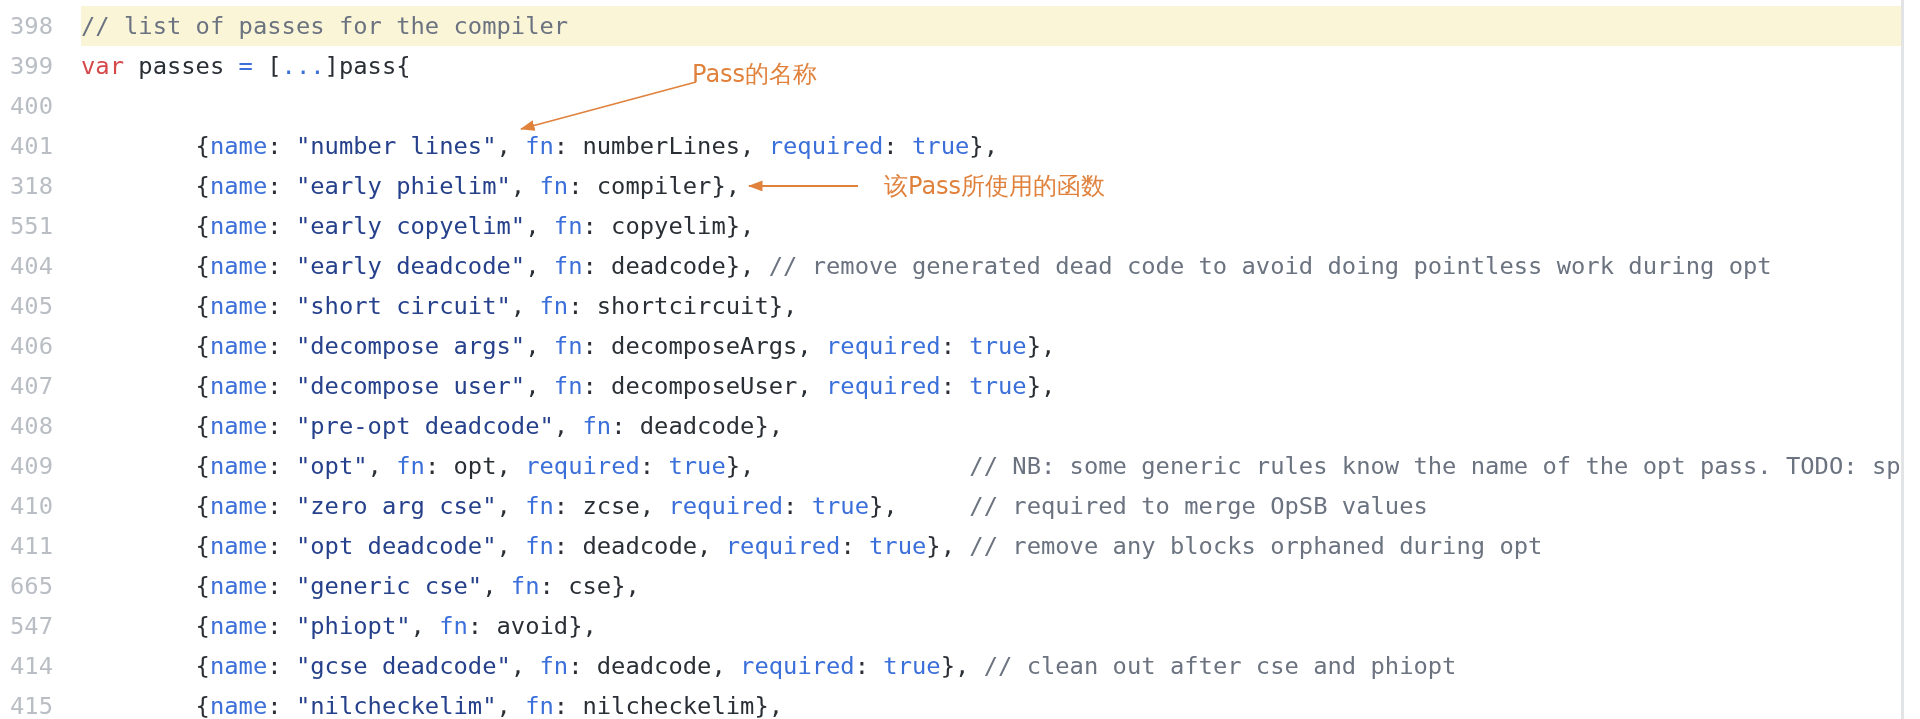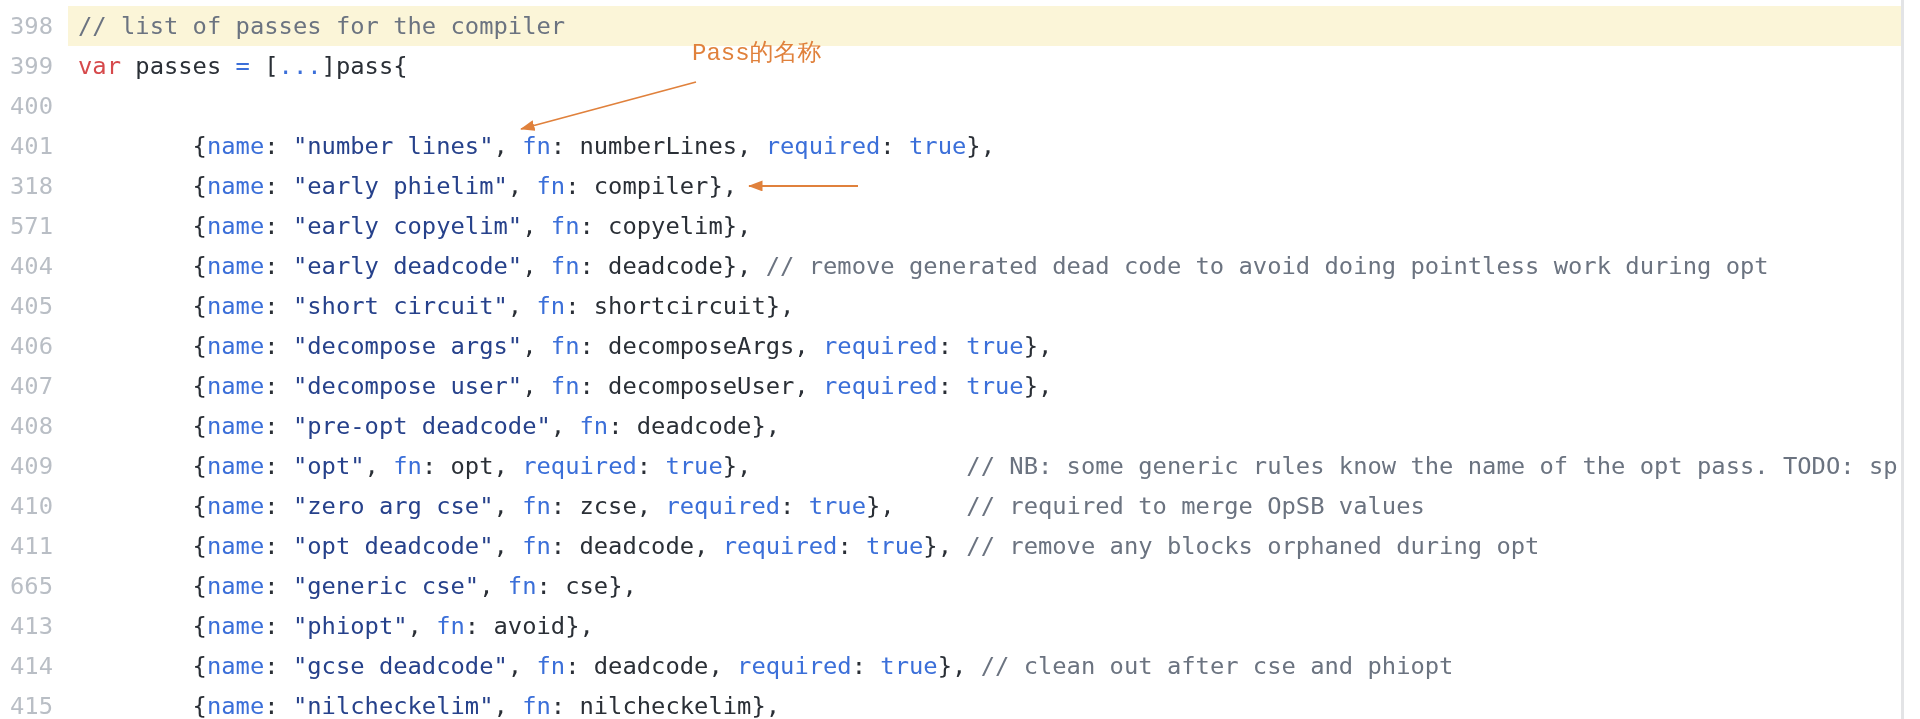--- a/index.html
+++ b/index.html
@@ -37,22 +37,21 @@
   .ln {
     flex: none;
     width: 53px;
     text-align: right;
     color: var(--ln);
     cursor: pointer;
     user-select: none;
   }
   .code {
     flex: 1;
-    margin-left: 15px;
-    padding-left: 10px;
+    margin-left: 28px;
     overflow: hidden;
   }
   .line.hl .code {
     background: var(--hl);
   }
   .tk-pl { color: var(--pl); }
   .tk-kw { color: var(--kw); }
   .tk-bl { color: var(--bl); }
   .tk-st { color: var(--st); }
   .tk-cm { color: var(--cm); }
@@ -64,21 +63,21 @@
     height: 719px;
     background: var(--border);
   }
   .annotation {
     position: absolute;
     font-family: "DejaVu Sans", sans-serif;
     font-size: 24px;
     color: var(--ann);
     white-space: nowrap;
   }
-  .label-pass-name { left: 692px; top: 36px; font-family: Liberation Mono, monospace; }
+  .label-pass-name { left: 692px; top: 58px; }
   .label-pass-fn   { left: 884px; top: 170px; }
   .arrows {
     position: absolute;
     left: 0;
     top: 0;
     width: 1920px;
     height: 719px;
     pointer-events: none;
   }
 </style>
@@ -86,40 +85,41 @@
 <body>
 
 <div class="screen">
   <div class="code-area">
     <div id="code-lines">
         <div class="line hl"><span class="ln">398</span><span class="code"><span class="tk-cm">// list of passes for the compiler</span></span></div>
         <div class="line"><span class="ln">399</span><span class="code"><span class="tk-kw">var</span><span class="tk-pl"> passes </span><span class="tk-bl">=</span><span class="tk-pl"> [</span><span class="tk-bl">...</span><span class="tk-pl">]pass{</span></span></div>
         <div class="line"><span class="ln">400</span><span class="code"><span class="tk-pl">        </span></span></div>
         <div class="line"><span class="ln">401</span><span class="code"><span class="tk-pl">        {</span><span class="tk-bl">name</span><span class="tk-pl">: </span><span class="tk-st">"number lines"</span><span class="tk-pl">, </span><span class="tk-bl">fn</span><span class="tk-pl">: numberLines, </span><span class="tk-bl">required</span><span class="tk-pl">: </span><span class="tk-bl">true</span><span class="tk-pl">},</span></span></div>
         <div class="line"><span class="ln">318</span><span class="code"><span class="tk-pl">        {</span><span class="tk-bl">name</span><span class="tk-pl">: </span><span class="tk-st">"early phielim"</span><span class="tk-pl">, </span><span class="tk-bl">fn</span><span class="tk-pl">: compiler},</span></span></div>
-        <div class="line"><span class="ln">571</span><span class="code"><span class="tk-pl">        {</span><span class="tk-bl">name</span><span class="tk-pl">: </span><span class="tk-st">"early copyelim"</span><span class="tk-pl">, </span><span class="tk-bl">fn</span><span class="tk-pl">: copyelim},</span></span></div>
+        <div class="line"><span class="ln">551</span><span class="code"><span class="tk-pl">        {</span><span class="tk-bl">name</span><span class="tk-pl">: </span><span class="tk-st">"early copyelim"</span><span class="tk-pl">, </span><span class="tk-bl">fn</span><span class="tk-pl">: copyelim},</span></span></div>
         <div class="line"><span class="ln">404</span><span class="code"><span class="tk-pl">        {</span><span class="tk-bl">name</span><span class="tk-pl">: </span><span class="tk-st">"early deadcode"</span><span class="tk-pl">, </span><span class="tk-bl">fn</span><span class="tk-pl">: deadcode}, </span><span class="tk-cm">// remove generated dead code to avoid doing pointless work during opt</span></span></div>
         <div class="line"><span class="ln">405</span><span class="code"><span class="tk-pl">        {</span><span class="tk-bl">name</span><span class="tk-pl">: </span><span class="tk-st">"short circuit"</span><span class="tk-pl">, </span><span class="tk-bl">fn</span><span class="tk-pl">: shortcircuit},</span></span></div>
         <div class="line"><span class="ln">406</span><span class="code"><span class="tk-pl">        {</span><span class="tk-bl">name</span><span class="tk-pl">: </span><span class="tk-st">"decompose args"</span><span class="tk-pl">, </span><span class="tk-bl">fn</span><span class="tk-pl">: decomposeArgs, </span><span class="tk-bl">required</span><span class="tk-pl">: </span><span class="tk-bl">true</span><span class="tk-pl">},</span></span></div>
         <div class="line"><span class="ln">407</span><span class="code"><span class="tk-pl">        {</span><span class="tk-bl">name</span><span class="tk-pl">: </span><span class="tk-st">"decompose user"</span><span class="tk-pl">, </span><span class="tk-bl">fn</span><span class="tk-pl">: decomposeUser, </span><span class="tk-bl">required</span><span class="tk-pl">: </span><span class="tk-bl">true</span><span class="tk-pl">},</span></span></div>
         <div class="line"><span class="ln">408</span><span class="code"><span class="tk-pl">        {</span><span class="tk-bl">name</span><span class="tk-pl">: </span><span class="tk-st">"pre-opt deadcode"</span><span class="tk-pl">, </span><span class="tk-bl">fn</span><span class="tk-pl">: deadcode},</span></span></div>
         <div class="line"><span class="ln">409</span><span class="code"><span class="tk-pl">        {</span><span class="tk-bl">name</span><span class="tk-pl">: </span><span class="tk-st">"opt"</span><span class="tk-pl">, </span><span class="tk-bl">fn</span><span class="tk-pl">: opt, </span><span class="tk-bl">required</span><span class="tk-pl">: </span><span class="tk-bl">true</span><span class="tk-pl">},               </span><span class="tk-cm">// NB: some generic rules know the name of the opt pass. TODO: sp</span></span></div>
         <div class="line"><span class="ln">410</span><span class="code"><span class="tk-pl">        {</span><span class="tk-bl">name</span><span class="tk-pl">: </span><span class="tk-st">"zero arg cse"</span><span class="tk-pl">, </span><span class="tk-bl">fn</span><span class="tk-pl">: zcse, </span><span class="tk-bl">required</span><span class="tk-pl">: </span><span class="tk-bl">true</span><span class="tk-pl">},     </span><span class="tk-cm">// required to merge OpSB values</span></span></div>
         <div class="line"><span class="ln">411</span><span class="code"><span class="tk-pl">        {</span><span class="tk-bl">name</span><span class="tk-pl">: </span><span class="tk-st">"opt deadcode"</span><span class="tk-pl">, </span><span class="tk-bl">fn</span><span class="tk-pl">: deadcode, </span><span class="tk-bl">required</span><span class="tk-pl">: </span><span class="tk-bl">true</span><span class="tk-pl">}, </span><span class="tk-cm">// remove any blocks orphaned during opt</span></span></div>
         <div class="line"><span class="ln">665</span><span class="code"><span class="tk-pl">        {</span><span class="tk-bl">name</span><span class="tk-pl">: </span><span class="tk-st">"generic cse"</span><span class="tk-pl">, </span><span class="tk-bl">fn</span><span class="tk-pl">: cse},</span></span></div>
-        <div class="line"><span class="ln">413</span><span class="code"><span class="tk-pl">        {</span><span class="tk-bl">name</span><span class="tk-pl">: </span><span class="tk-st">"phiopt"</span><span class="tk-pl">, </span><span class="tk-bl">fn</span><span class="tk-pl">: avoid},</span></span></div>
+        <div class="line"><span class="ln">547</span><span class="code"><span class="tk-pl">        {</span><span class="tk-bl">name</span><span class="tk-pl">: </span><span class="tk-st">"phiopt"</span><span class="tk-pl">, </span><span class="tk-bl">fn</span><span class="tk-pl">: avoid},</span></span></div>
         <div class="line"><span class="ln">414</span><span class="code"><span class="tk-pl">        {</span><span class="tk-bl">name</span><span class="tk-pl">: </span><span class="tk-st">"gcse deadcode"</span><span class="tk-pl">, </span><span class="tk-bl">fn</span><span class="tk-pl">: deadcode, </span><span class="tk-bl">required</span><span class="tk-pl">: </span><span class="tk-bl">true</span><span class="tk-pl">}, </span><span class="tk-cm">// clean out after cse and phiopt</span></span></div>
         <div class="line"><span class="ln">415</span><span class="code"><span class="tk-pl">        {</span><span class="tk-bl">name</span><span class="tk-pl">: </span><span class="tk-st">"nilcheckelim"</span><span class="tk-pl">, </span><span class="tk-bl">fn</span><span class="tk-pl">: nilcheckelim},</span></span></div>
       </div>
   </div>
 
   <div class="right-border"></div>
 
   <div class="annotation label-pass-name">Pass的名称</div>
 
+  <div class="annotation label-pass-fn">该Pass所使用的函数</div>
 
   <svg class="arrows" viewBox="0 0 1920 719" xmlns="http://www.w3.org/2000/svg">
     <defs>
       <marker id="ah" markerWidth="8" markerHeight="7" refX="7.5" refY="3" orient="auto">
         <path d="M0,0 L8,3 L0,6 Z" fill="#e0813c"></path>
       </marker>
     </defs>
     <line x1="696" y1="82" x2="521" y2="129" stroke="#e0813c" stroke-width="1.8" marker-end="url(#ah)"></line>
     <line x1="858" y1="186" x2="749" y2="186" stroke="#e0813c" stroke-width="1.8" marker-end="url(#ah)"></line>
   </svg>

